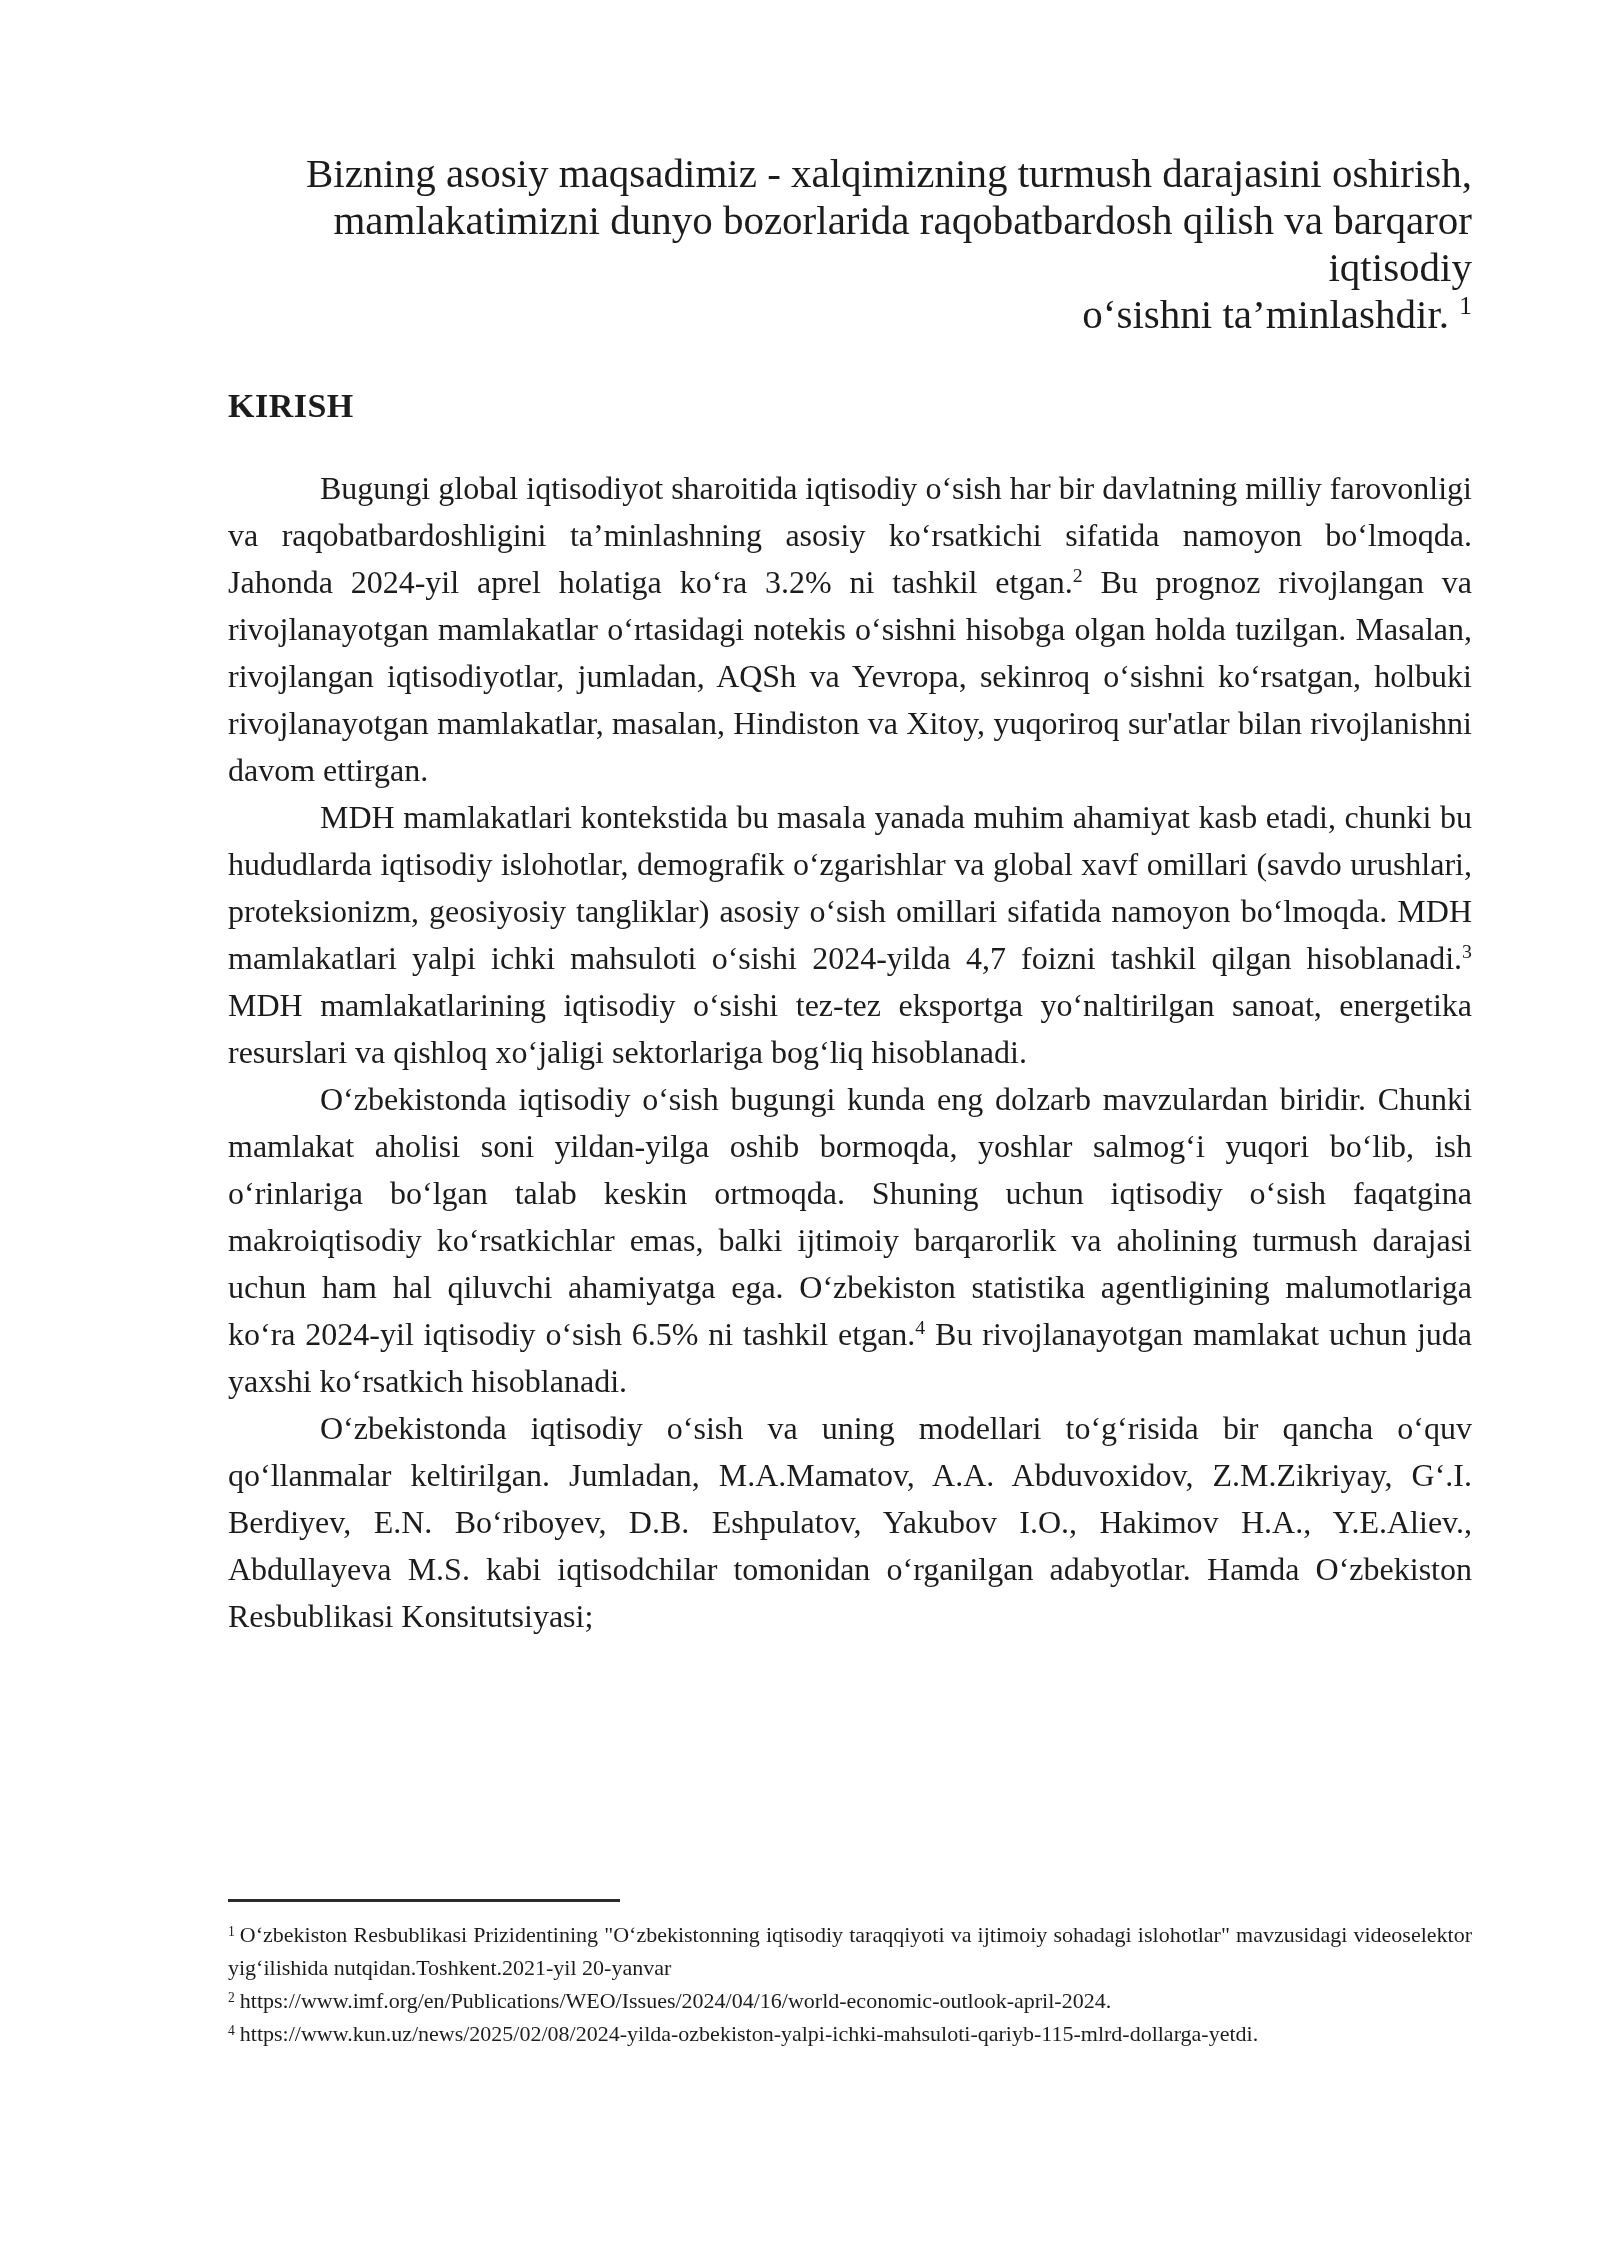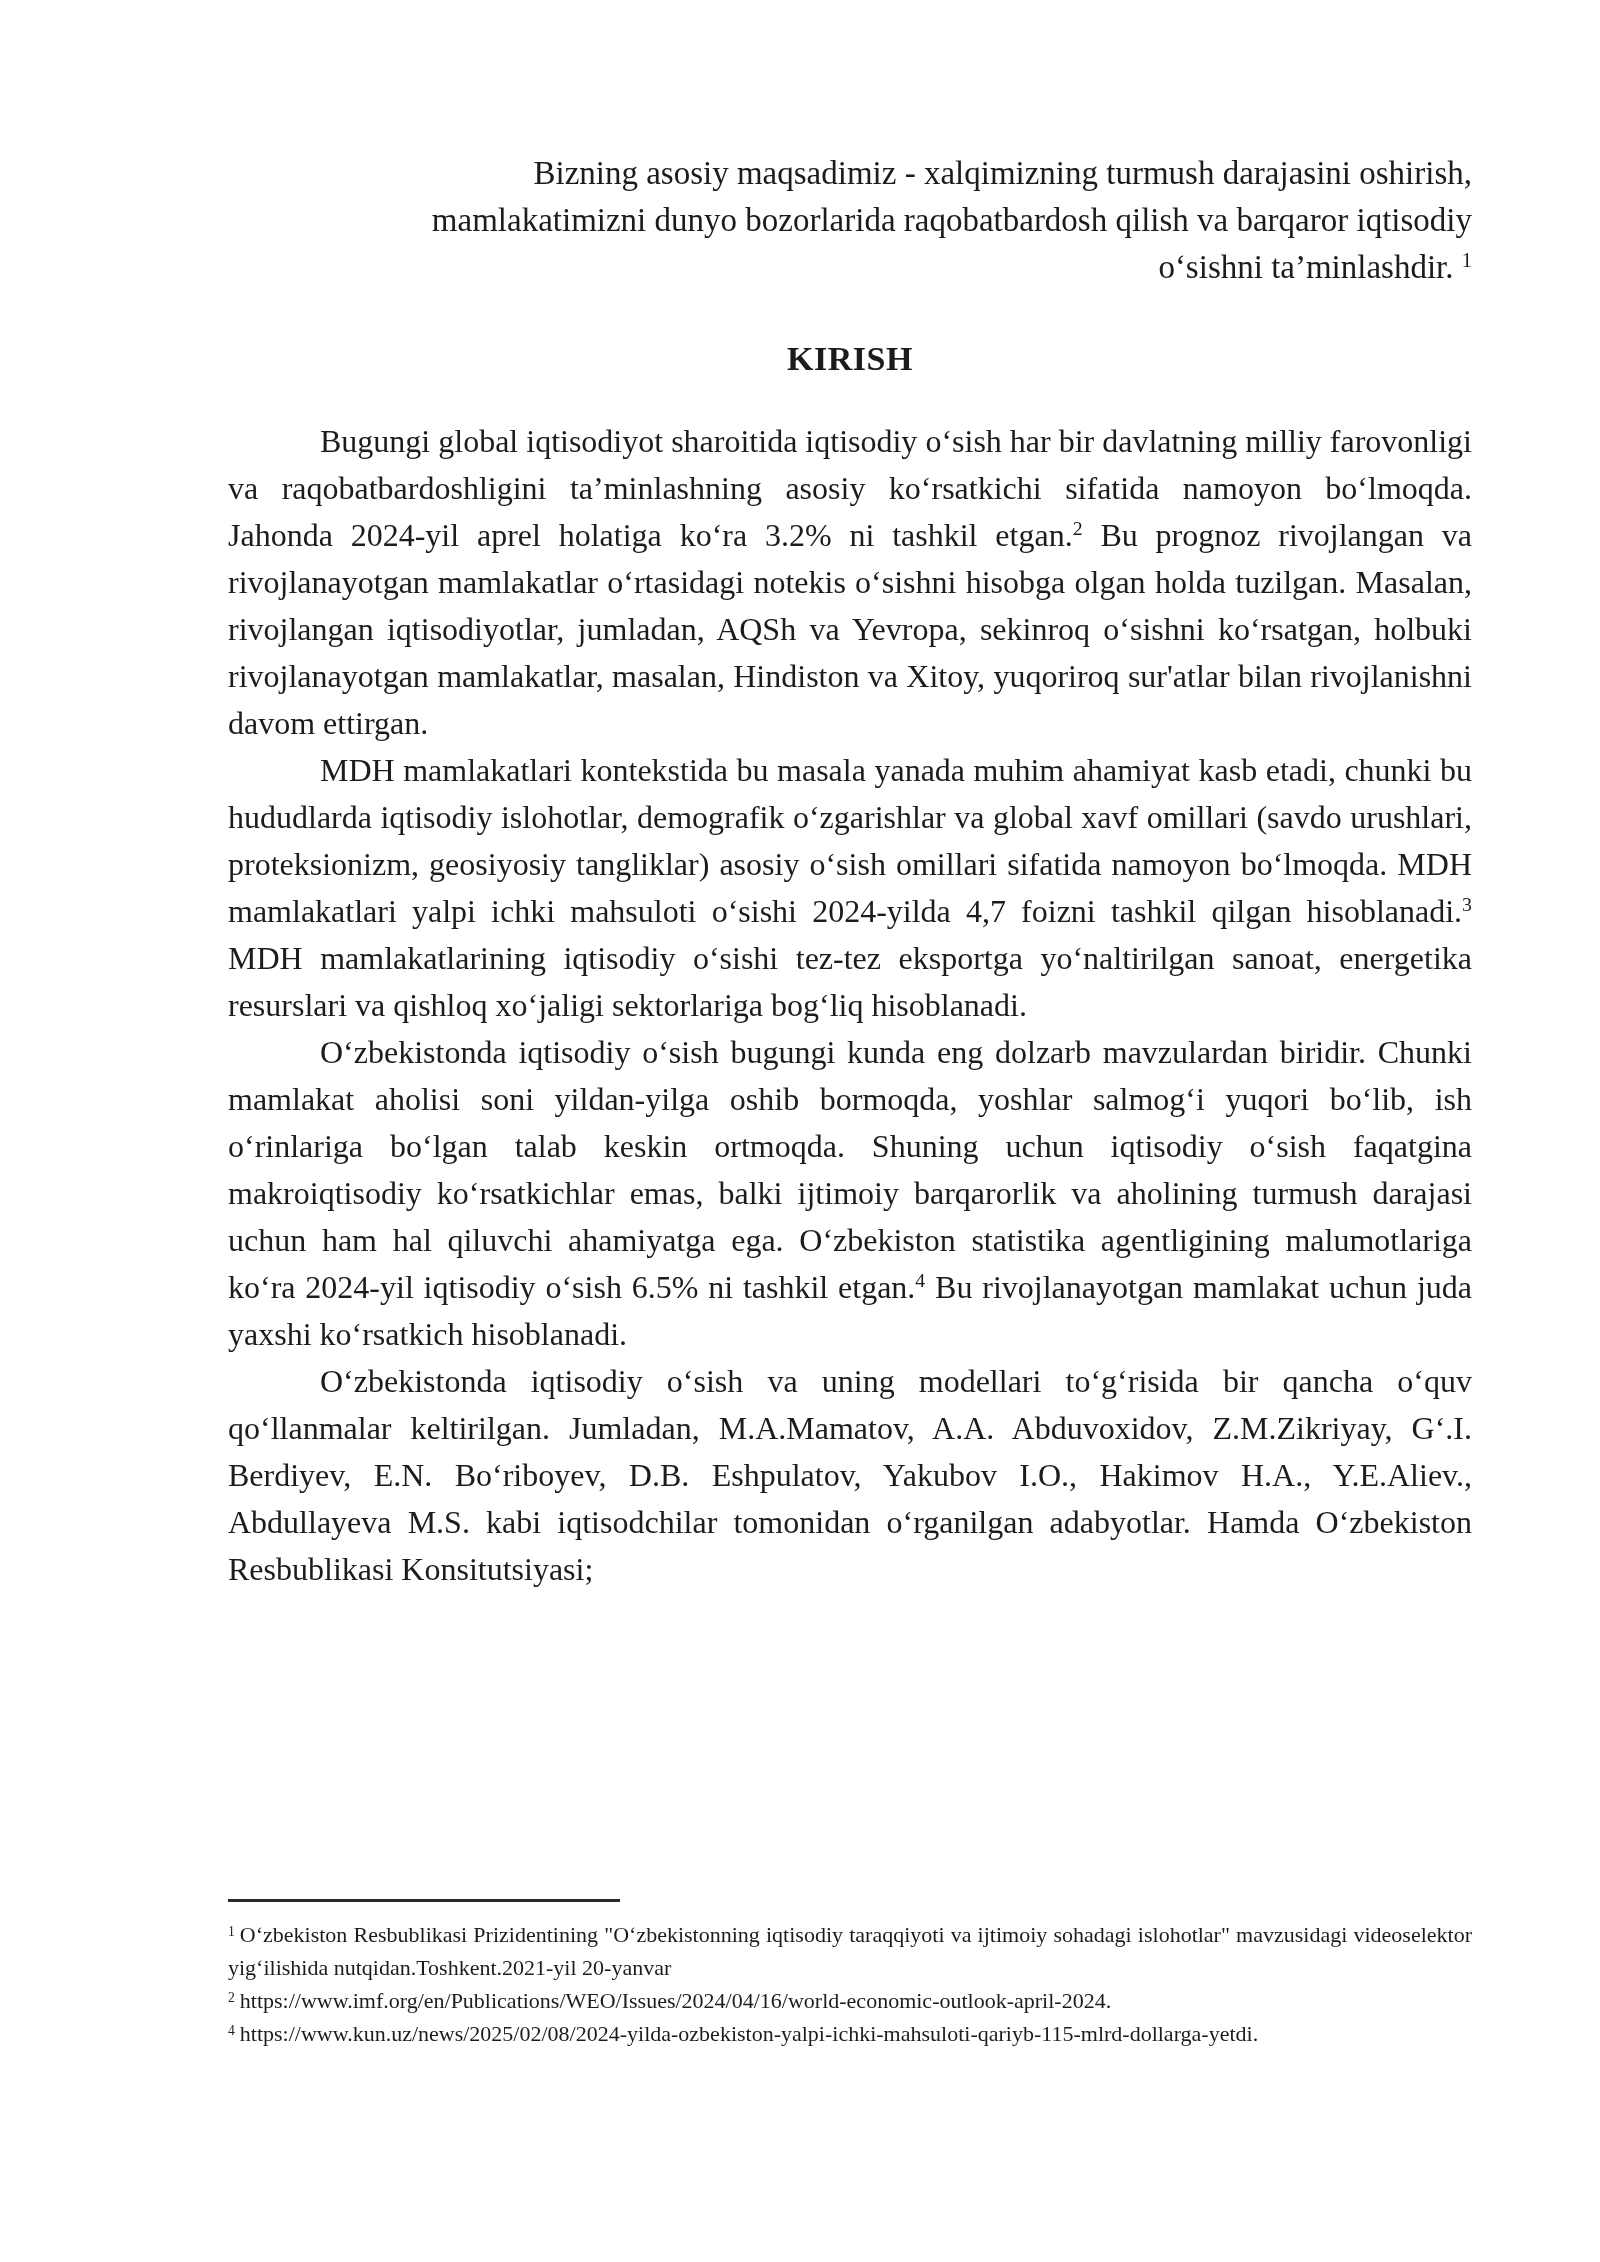--- a/index.html
+++ b/index.html
@@ -19,26 +19,25 @@
   }
   .content {
     position: absolute;
     left: 228px;
     top: 0;
     width: 1244px;
   }
   .epigraph {
     margin-top: 150px;
     text-align: right;
-    font-size: 33px;
+    font-size: 41px;
     line-height: 47px;
   }
   .heading {
     margin-top: 44px;
-    text-align: center;
     font-weight: bold;
     font-size: 34px;
     line-height: 47px;
     letter-spacing: 0.5px;
   }
   .body-text {
     margin-top: 36px;
     font-size: 32px;
     line-height: 47px;
     text-align: justify;

